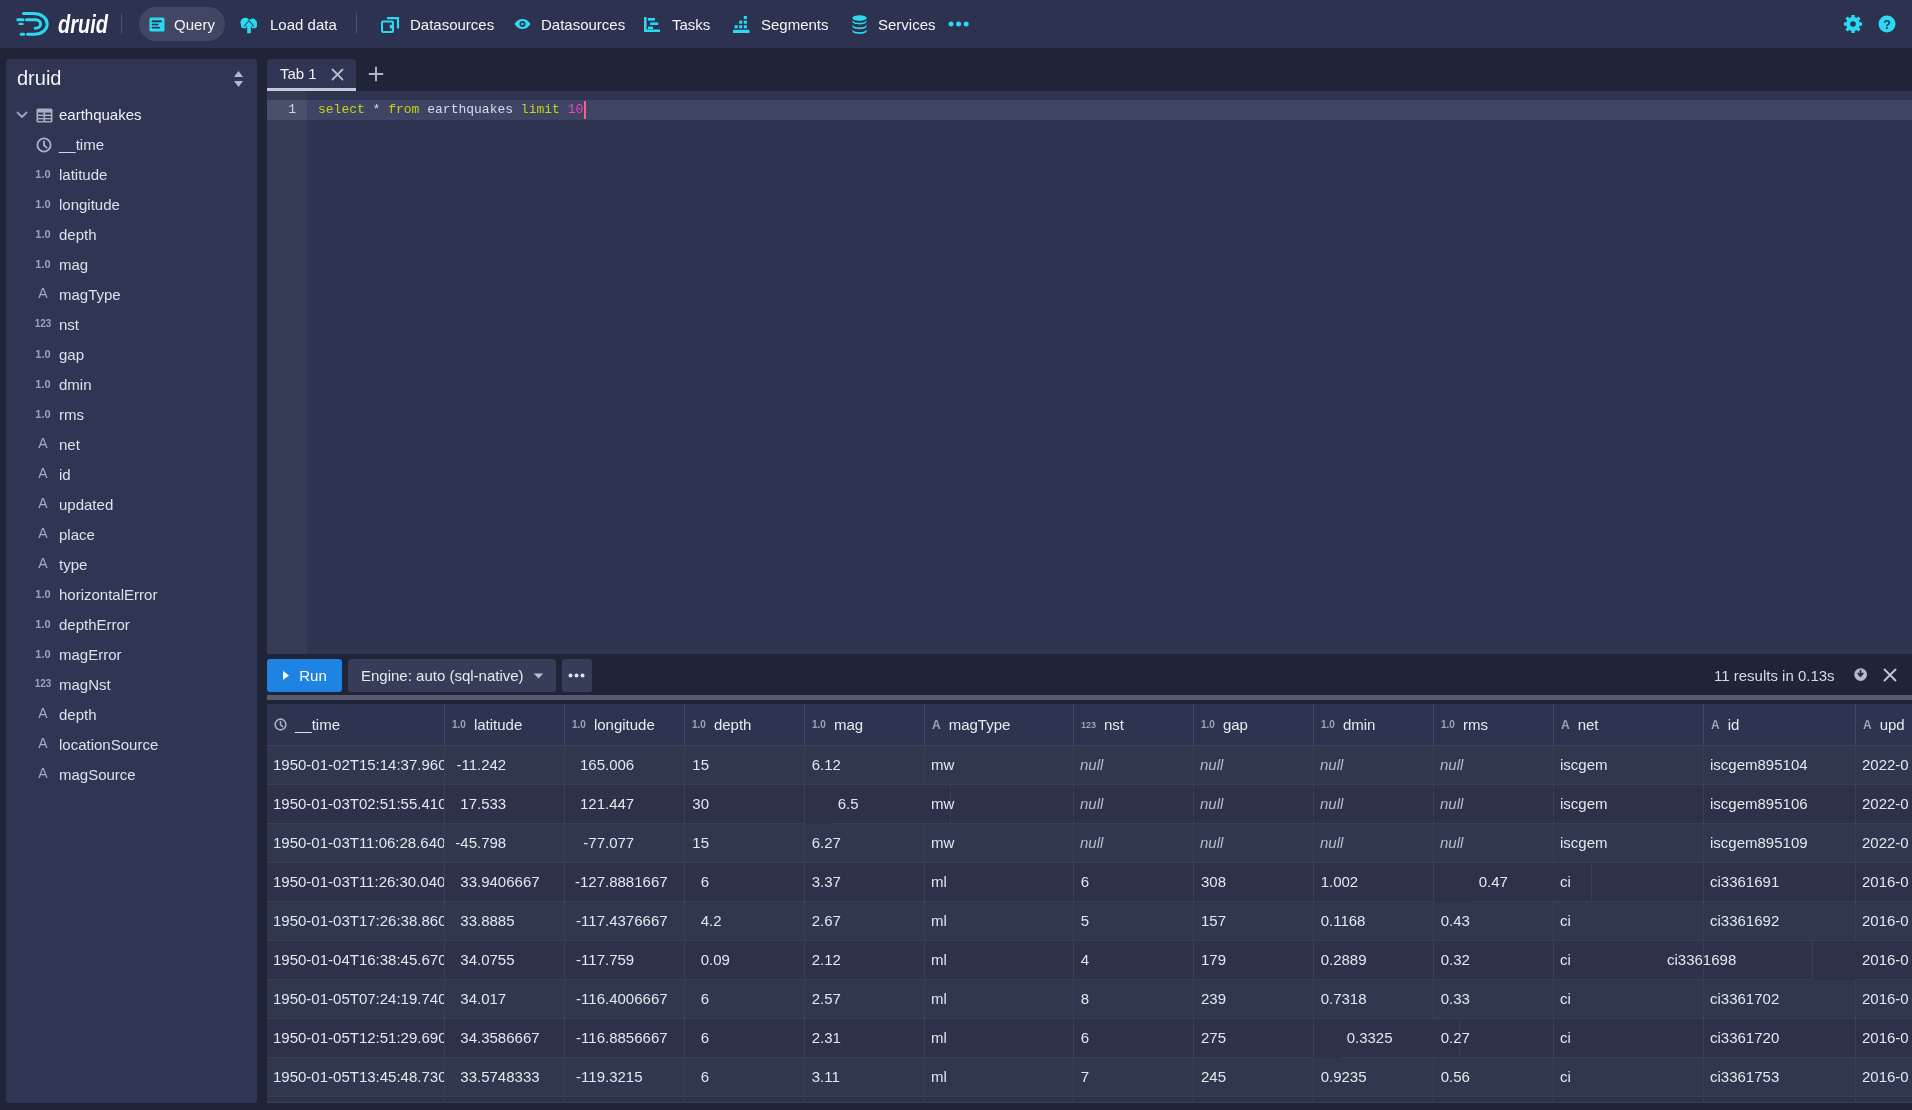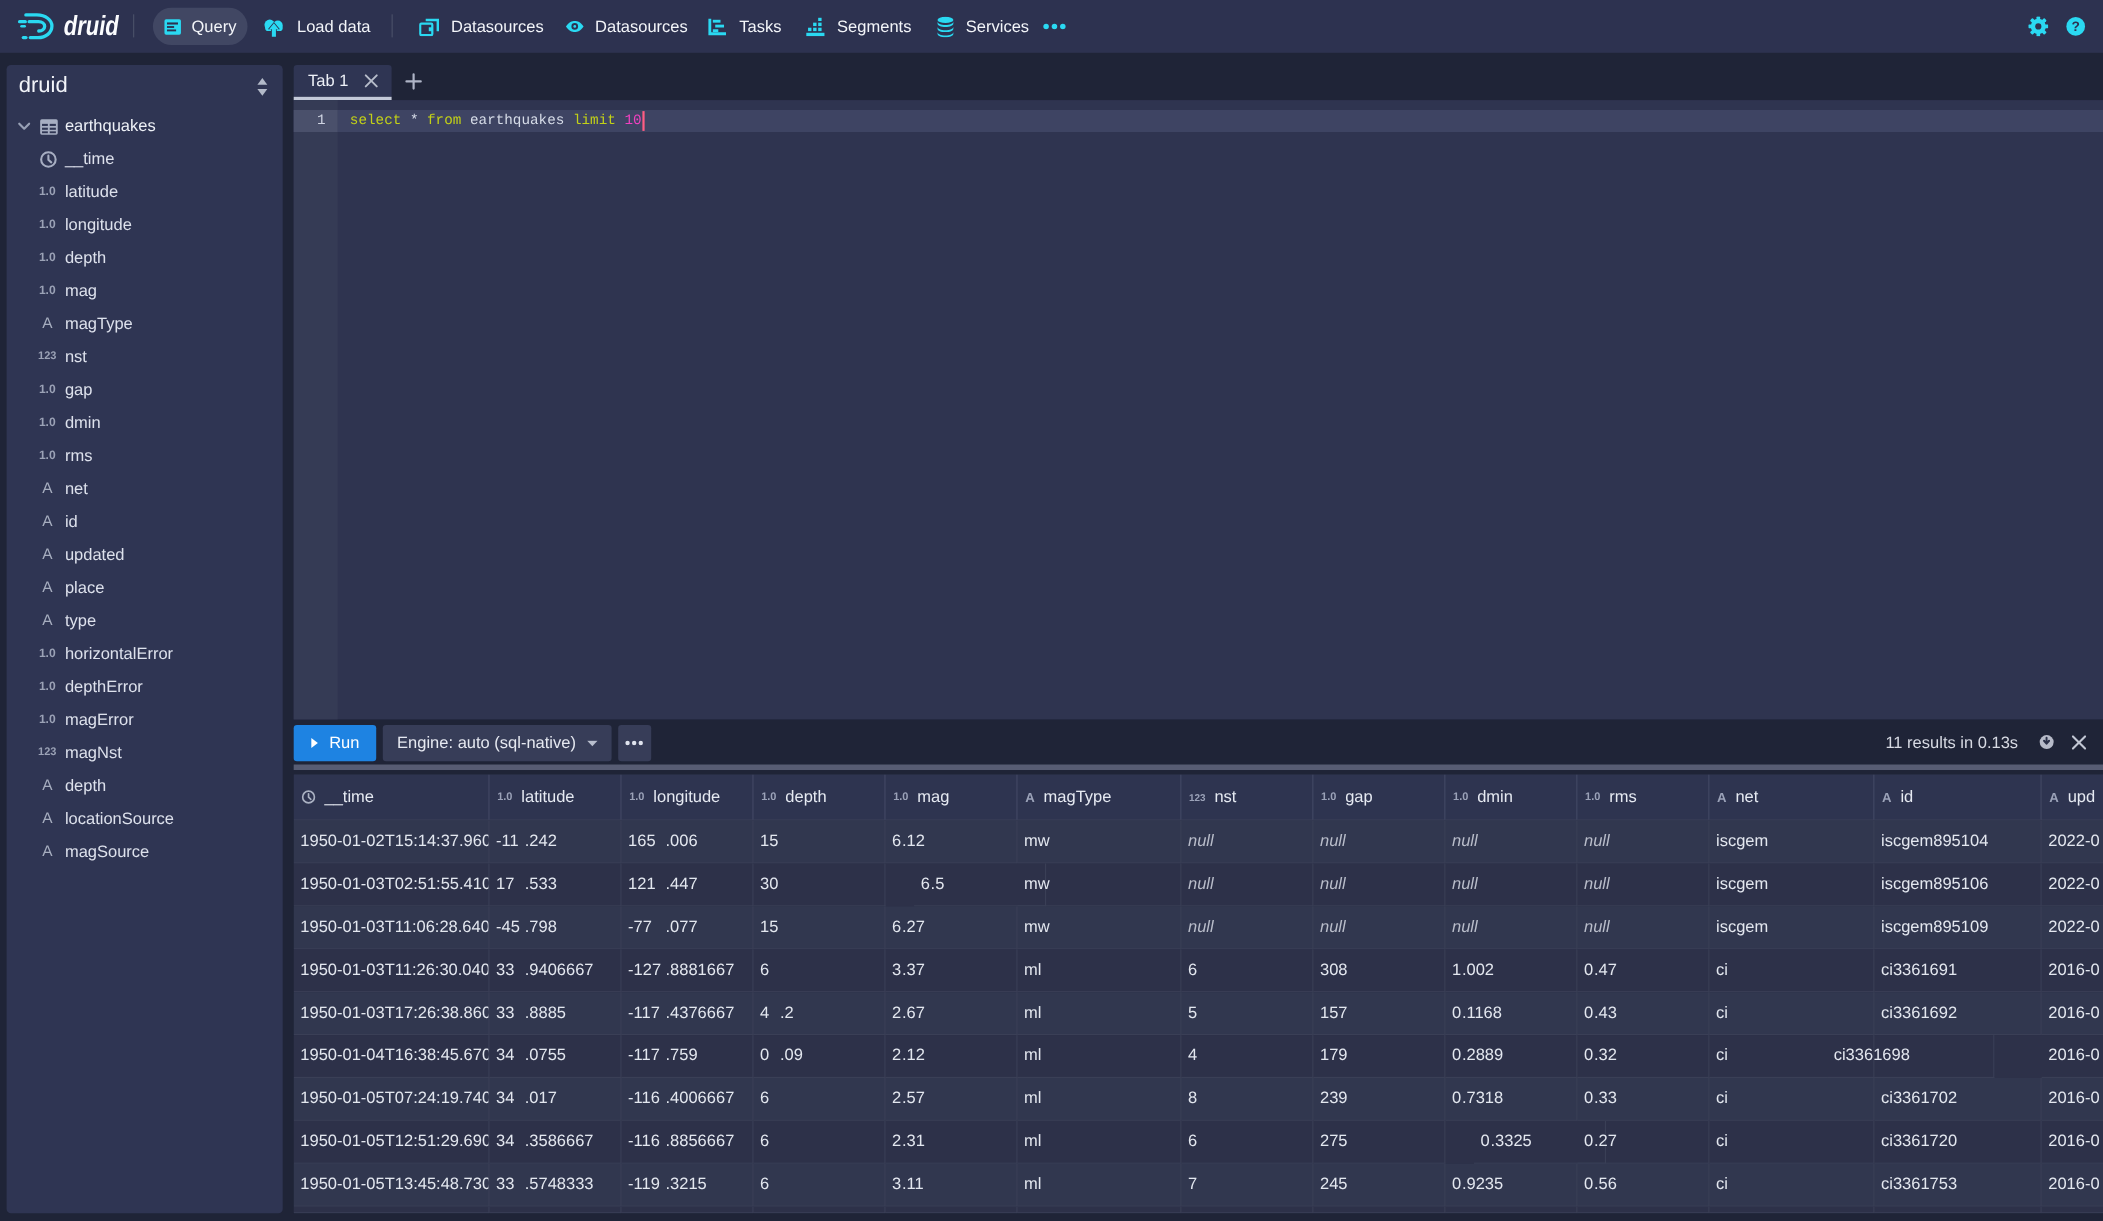--- a/index.html
+++ b/index.html
@@ -34,21 +34,21 @@
 #x-ico { position:absolute; left:1883px; top:668px; }
 #scrollstrip { position:absolute; left:267px; top:695px; width:1645px; height:5px; background:#575c73; }
 #table { position:absolute; left:267px; top:704px; width:1645px; height:399px; overflow:hidden; background:#2a3048; }
 .hrow { position:absolute; left:0; top:0; height:42px; width:1829px; background:#2e3450; }
 .hcell { position:absolute; top:0; height:42px; display:flex; align-items:center; gap:8px; color:#e6eaf2; font-size:15px; padding-left:7px; border-right:1px solid #434964; border-bottom:1px solid #3c4158; }
 .hico { color:#9ba2b8; font-size:10px; font-weight:bold; }
 .row { position:absolute; left:0; height:39px; width:1829px; }
 .odd { background:#31374f; }
 .even { background:#2d3149; }
 .cell { position:absolute; top:0; height:39px; line-height:38px; padding-left:6px; color:#e3e7ef; font-size:15px; overflow:hidden; white-space:nowrap; border-right:1px solid #3a3f56; border-bottom:1px solid #3a3f56; }
-.ib { display:inline-block; }
+.ib { display:inline-block; text-align:right; }
 .null { font-style:italic; color:#b9bdca; }
 </style>
 </head>
 <body>
 <div id="navbar">
 <div class="nav-item" style="left:16px;gap:6px">
       <svg width="36" height="26" viewBox="0 0 36 26">
         <path d="M7.5 2.6 H17.5 C25.5 2.6 31.2 7.2 31.2 12.7 C31.2 18.8 25.6 23.2 18.5 23.2 H11.5" fill="none" stroke="#2ad9f2" stroke-width="3" stroke-linecap="round"></path>
         <path d="M1.8 8.7 H7" stroke="#2ad9f2" stroke-width="3" stroke-linecap="round"></path>
         <path d="M10.5 8.7 H19 C22.3 8.7 24.6 10.4 24.6 12.9 C24.6 15.5 22.3 17.2 19.2 17.2" fill="none" stroke="#2ad9f2" stroke-width="3" stroke-linecap="round"></path>
@@ -425,21 +425,21 @@
 <div class="row even" style="top:159px">
       <div class="cell" style="left:0px;width:178px">1950-01-03T11:26:30.040Z</div>
       <div class="cell" style="left:178px;width:120px"><span class="ib" style="width:26px">33</span>.9406667</div>
       <div class="cell" style="left:298px;width:120px"><span class="ib" style="width:34px">-127</span>.8881667</div>
       <div class="cell" style="left:418px;width:120px"><span class="ib" style="width:18px">6</span></div>
       <div class="cell" style="left:538px;width:120px"><span class="ib" style="width:9px">3</span>.37</div>
       <div class="cell" style="left:658px;width:149px">ml</div>
       <div class="cell" style="left:807px;width:120px"><span class="ib" style="width:9px">6</span></div>
       <div class="cell" style="left:927px;width:120px"><span class="ib" style="width:26px">308</span></div>
       <div class="cell" style="left:1047px;width:120px"><span class="ib" style="width:9px">1</span>.002</div>
-      <div class="cell" style="left:1167px;width:120px"><span class="ib" style="width:9px">0</span>.47</div>
+      <div class="cell" style="left:1205px;width:120px"><span class="ib" style="width:9px">0</span>.47</div>
       <div class="cell" style="left:1287px;width:150px">ci</div>
       <div class="cell" style="left:1437px;width:152px">ci3361691</div>
       <div class="cell" style="left:1589px;width:240px">2016-0</div>
     </div>
 <div class="row odd" style="top:198px">
       <div class="cell" style="left:0px;width:178px">1950-01-03T17:26:38.860Z</div>
       <div class="cell" style="left:178px;width:120px"><span class="ib" style="width:26px">33</span>.8885</div>
       <div class="cell" style="left:298px;width:120px"><span class="ib" style="width:34px">-117</span>.4376667</div>
       <div class="cell" style="left:418px;width:120px"><span class="ib" style="width:18px">4</span>.2</div>
       <div class="cell" style="left:538px;width:120px"><span class="ib" style="width:9px">2</span>.67</div>

